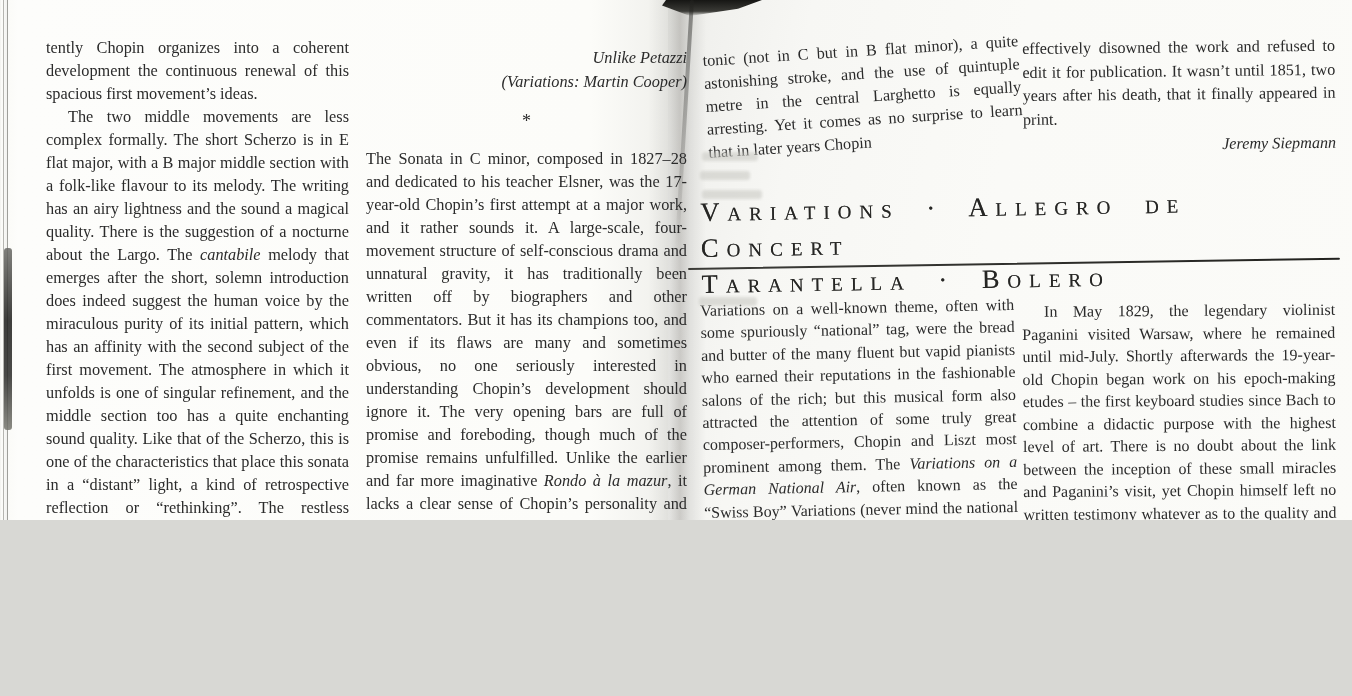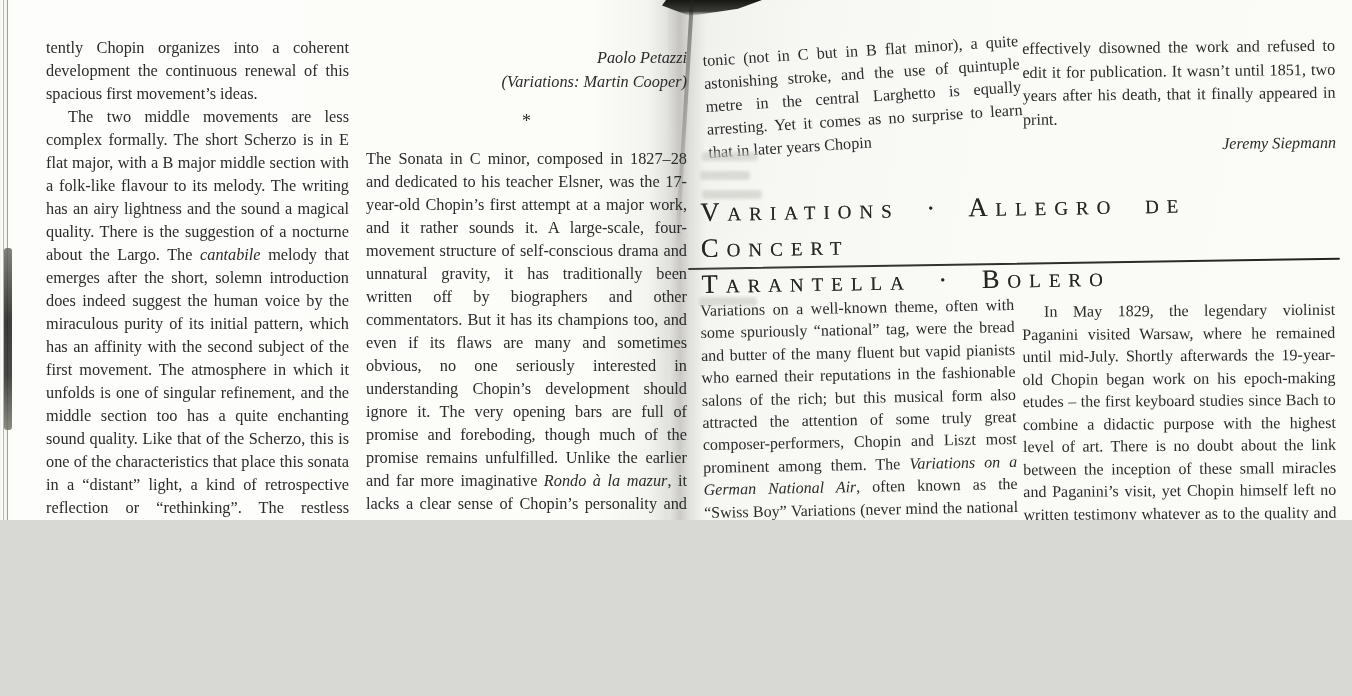--- a/index.html
+++ b/index.html
@@ -117,21 +117,21 @@
   <div class="right-edge-curve"></div>
   <div class="gutter-bottom-band"></div>
 
   <div class="col l1">
     <p><span>tently Chopin organizes into a coherent development the continuous renewal of this spacious first movement’s ideas.</span></p>
     <p class="indent"><span>The two middle movements are less complex formally. The short Scherzo is in E flat major, with a B major middle section with a folk-like flavour to its melody. The writing has an airy lightness and the sound a magical quality. There is the suggestion of a nocturne about the Largo. The </span><i>cantabile</i><span> melody that emerges after the short, solemn introduction does indeed suggest the human voice by the miraculous purity of its initial pattern, which has an affinity with the second subject of the first movement. The atmosphere in which it unfolds is one of singular refinement, and the middle section too has a quite enchanting sound quality. Like that of the Scherzo, this is one of the characteristics that place this sonata in a “distant” light, a kind of retrospective reflection or “rethinking”. The restless excitement and feverish impetus of the finale, marked by Chopin Presto, ma non tanto, is intense yet perfectly controlled, but it belongs to a very different world from that of the Largo and its “distant” light. In form this finale is a rondo, in which every return of the theme is marked by an increase in the accompaniment’s rhythmic density and an energy that calls for great virtuos-</span></p>
   </div>
 
   <div class="col l2">
     <div class="signature">
-      <div>Paolo Petazzi</div>
+      <div>Unlike Petazzi</div>
       <div>(Variations: Martin Cooper)</div>
     </div>
     <div class="asterisk-divider">*</div>
     <p class="after-divider"><span>The Sonata in C minor, composed in 1827–28 and dedicated to his teacher Elsner, was the 17-year-old Chopin’s first attempt at a major work, and it rather sounds it. A large-scale, four-movement structure of self-conscious drama and unnatural gravity, it has traditionally been written off by biographers and other commentators. But it has its champions too, and even if its flaws are many and sometimes obvious, no one seriously interested in understanding Chopin’s development should ignore it. The very opening bars are full of promise and foreboding, though much of the promise remains unfulfilled. Unlike the earlier and far more imaginative </span><i>Rondo à la mazur</i><span>, it lacks a clear sense of Chopin’s personality and shows next to none of the organic development characteristic of his best music. Nevertheless, there are a number of features indicating undeniable originality. The recapitulation of the opening movement, for instance, begins a whole tone below the</span></p>
   </div>
 
   <div class="col rt1">
     <p><span>tonic (not in C but in B flat minor), a quite astonishing stroke, and the use of quintuple metre in the central Larghetto is equally arresting. Yet it comes as no surprise to learn that in later years Chopin</span></p>
   </div>
   <div class="col rt2">

